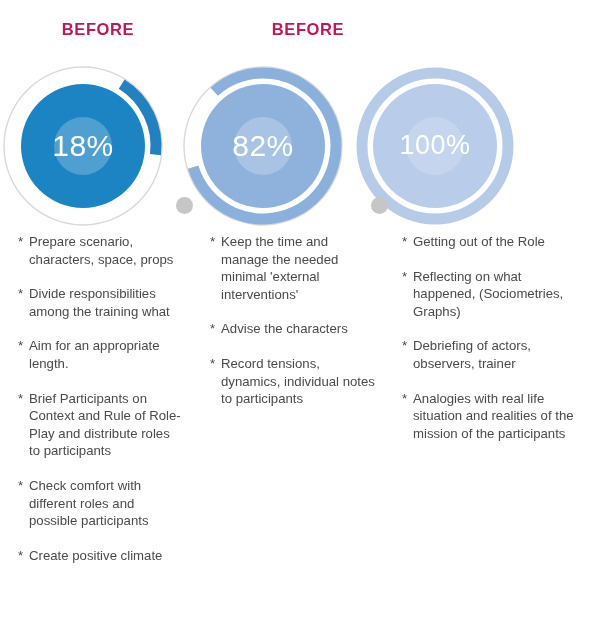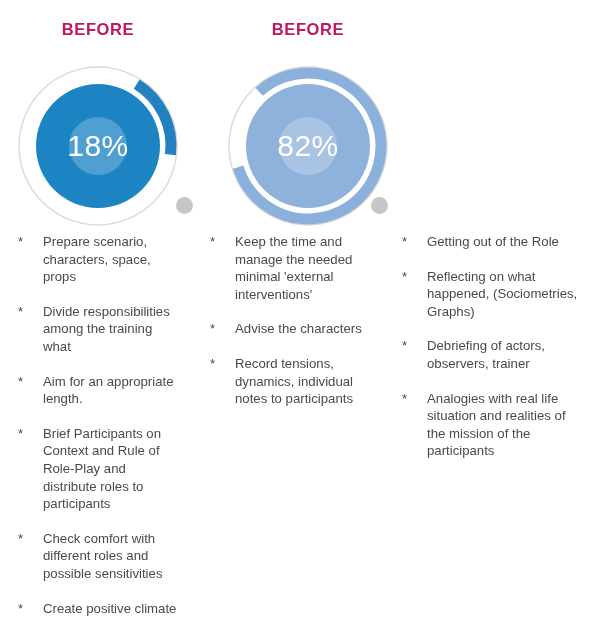--- a/index.html
+++ b/index.html
@@ -49,21 +49,21 @@
     position: relative;
   }
   .dial-cell {
     width: 196px;
     position: relative;
     display: flex;
     align-items: center;
     justify-content: center;
   }
   .dial-cell.d1 { padding-right: 14px; }
-  .dial-cell.d2 { padding-right: 6px; }
+  .dial-cell.d2 { padding-right: 6px; justify-content: flex-end; }
   .dial-cell.d3 { padding-right: 4px; }
 
   .dial {
     position: relative;
     width: 166px;
     height: 166px;
   }
   .dial svg {
     display: block;
     width: 166px;
@@ -119,21 +119,20 @@
     color: #4a4a4a;
     margin-bottom: 17px;
   }
   .bullet .star {
     flex: 0 0 auto;
     width: 11px;
     color: #4a4a4a;
   }
   .bullet .btext {
     flex: 1 1 auto;
-    margin-left: 14px;
   }
 </style>
 </head>
 <body>
 
 <div class="infographic">
 
   <div class="heading-row">
     <div class="heading h1">BEFORE</div>
     <div class="heading h2">BEFORE</div>
@@ -158,20 +157,30 @@
         <svg viewBox="0 0 166 166">
           <circle cx="83" cy="83" r="79" fill="none" stroke="#d9d9d9" stroke-width="1.4"></circle>
           <path id="arc-1" fill="none" stroke="#8cb0dc" stroke-width="11" stroke-linecap="butt" d="M 34.15346573580333 28.750427740150236 A 73 73 0 1 1 13.115676680159083 104.09932117694642"></path>
           <circle cx="83" cy="83" r="62" fill="#8fb2dd"></circle>
           <circle cx="83" cy="83" r="29" fill="#a8c3e4"></circle>
         </svg>
         <div class="dial-label">82%</div>
       </div>
     </div>
 
+    <div class="dial-cell d3">
+      <div class="dial">
+        <svg viewBox="0 0 166 166">
+          <path id="arc-2" fill="none" stroke="#b6cbe8" stroke-width="11" stroke-linecap="butt" d="M 83 10 A 73 73 0 1 1 83 156 A 73 73 0 1 1 83 10"></path>
+          <circle cx="83" cy="83" r="62" fill="#b9cdea"></circle>
+          <circle cx="83" cy="83" r="29" fill="#c5d5ed"></circle>
+        </svg>
+        <div class="dial-label small">100%</div>
+      </div>
+    </div>
 
     <div class="connector dot-1"></div>
     <div class="connector dot-2"></div>
   </div>
 
   <div class="lists-row">
     <div class="list-col l1">
         <div class="bullet">
           <span class="star">*</span>
           <span class="btext">Prepare scenario, characters, space, props</span>
@@ -183,21 +192,21 @@
         <div class="bullet">
           <span class="star">*</span>
           <span class="btext">Aim for an appropriate length.</span>
         </div>
         <div class="bullet">
           <span class="star">*</span>
           <span class="btext">Brief Participants on Context and Rule of Role-Play and distribute roles to participants</span>
         </div>
         <div class="bullet">
           <span class="star">*</span>
-          <span class="btext">Check comfort with different roles and possible sensitivities</span>
+          <span class="btext">Check comfort with different roles and possible participants</span>
         </div>
         <div class="bullet">
           <span class="star">*</span>
           <span class="btext">Create positive climate</span>
         </div>
       </div>
     <div class="list-col l2">
         <div class="bullet">
           <span class="star">*</span>
           <span class="btext">Keep the time and manage the needed minimal 'external interventions'</span>

